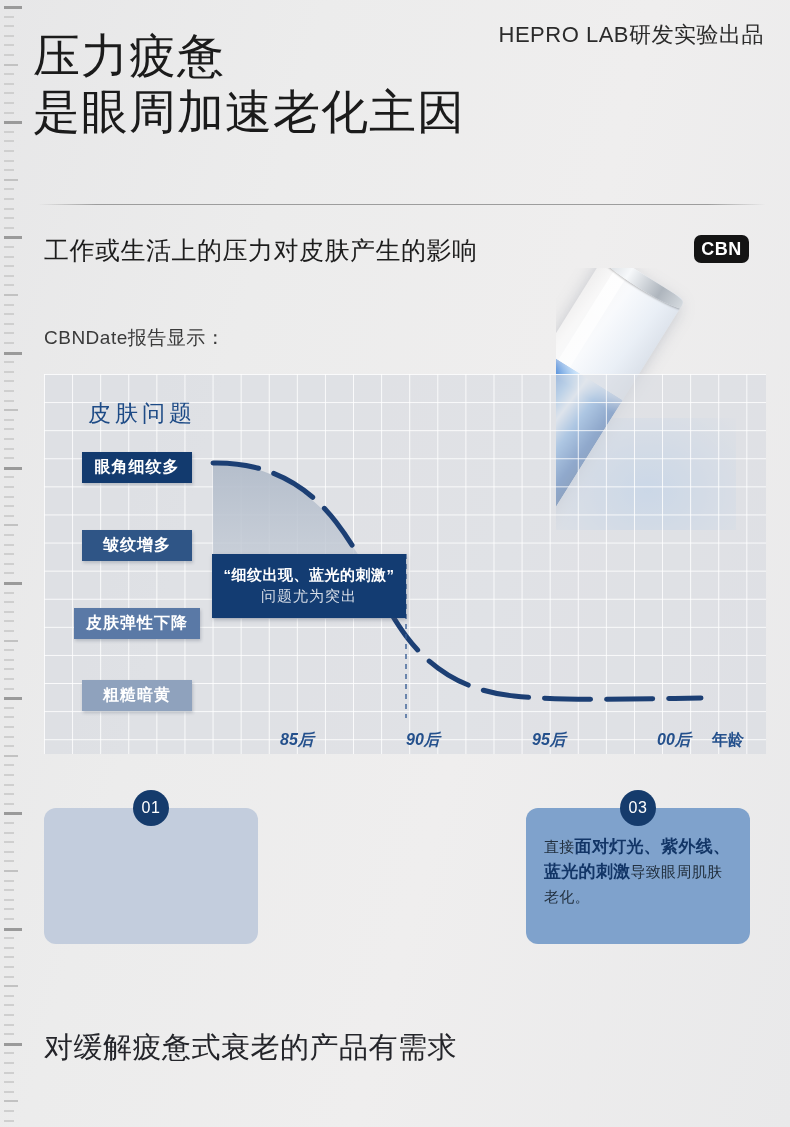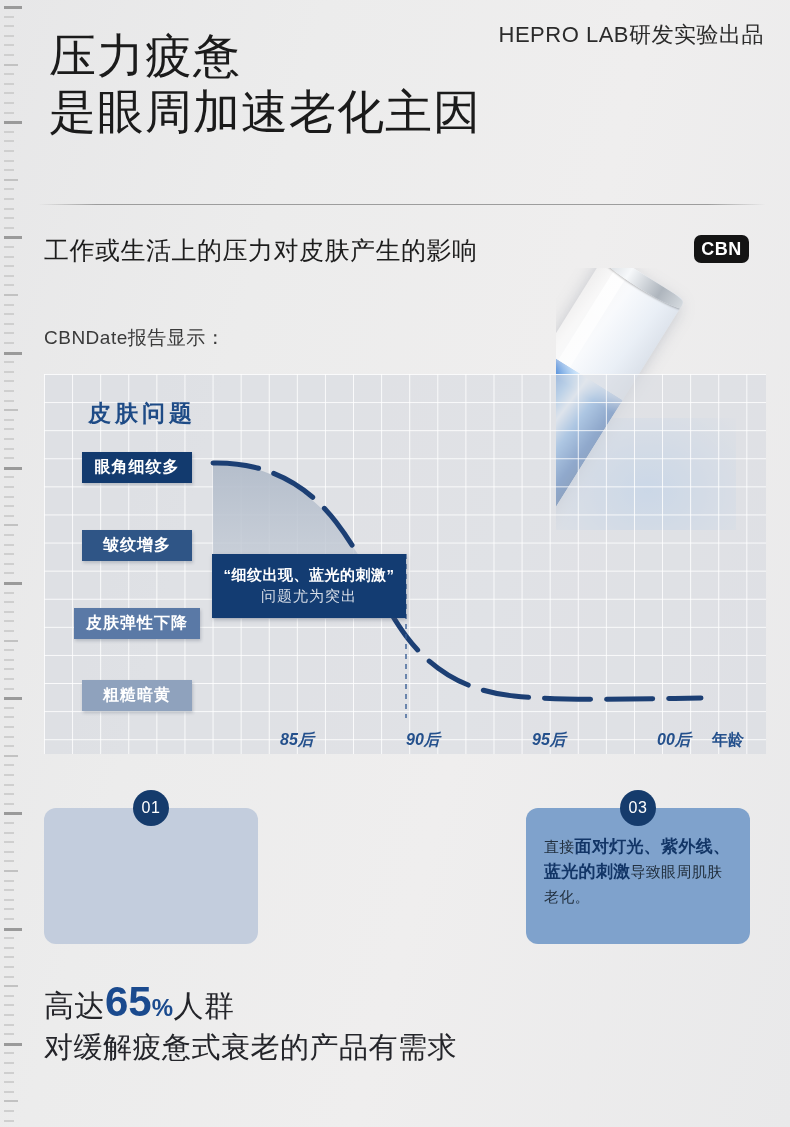--- a/index.html
+++ b/index.html
@@ -12,21 +12,21 @@
   .page{position:absolute;inset:0;width:790px;height:1127px;
     background:linear-gradient(105deg,#e7e7e8 0%,#ececec 30%,#efeeee 60%,#e9e9ea 100%);}
 
   
   .ruler{position:absolute;left:0;top:0;width:26px;height:1127px;overflow:hidden;}
   .ruler .tick{position:absolute;left:4px;height:2px;background:#cfcfcf;}
   .ruler .tick.mid{background:#c2c2c2;}
   .ruler .tick.major{background:#9a9a9a;height:3px;}
 
   
-  .hero-title{position:absolute;left:49px;top:28px;width:520px;}
+  .hero-title{position:absolute;left:33px;top:28px;width:520px;}
   .hero-line{font-size:47px;line-height:56px;color:#1b1b1b;letter-spacing:1px;
     font-family:"Liberation Serif","DejaVu Serif",serif;font-weight:400;}
   .hero-lab{position:absolute;right:26px;top:20px;font-size:22px;color:#2b2b2b;
     letter-spacing:.5px;white-space:nowrap;}
 
   .hdivider{position:absolute;left:38px;top:204px;width:728px;height:1px;
     background:linear-gradient(90deg,rgba(160,160,160,0) 0%,#9d9d9d 8%,#9d9d9d 92%,rgba(160,160,160,0) 100%);}
 
   .sub-head{position:absolute;left:44px;top:234px;font-size:25px;color:#1d1d1d;letter-spacing:.5px;}
   .cbn-badge{position:absolute;left:694px;top:235px;width:55px;height:28px;background:#141414;
@@ -71,21 +71,21 @@
 
   
   .chart{position:absolute;left:44px;top:374px;width:722px;height:380px;
     background:rgba(214,218,224,.62);overflow:hidden;}
   .chart .grid{position:absolute;inset:0;
     background-image:
       linear-gradient(to right,rgba(255,255,255,.85) 1px,transparent 1px),
       linear-gradient(to bottom,rgba(255,255,255,.85) 1px,transparent 1px);
     background-size:28.1px 28.1px;}
   .chart-title{position:absolute;left:44px;top:24px;font-size:23px;color:#1e4b86;
-    font-weight:bold;letter-spacing:4px;}
+    font-weight:normal;letter-spacing:4px;}
 
   .ylabel{position:absolute;height:31px;display:flex;align-items:center;justify-content:center;
     color:#fff;font-size:16px;font-weight:bold;letter-spacing:1px;
     box-shadow:1px 2px 3px rgba(90,100,115,.3);}
   .yl0{left:38px;top:78px;width:110px;background:#123a6e;}
   .yl1{left:38px;top:156px;width:110px;background:#2f5586;}
   .yl2{left:30px;top:234px;width:126px;background:#5a79a6;}
   .yl3{left:38px;top:306px;width:110px;background:#8fa2bd;}
 
   .annot{position:absolute;left:168px;top:180px;width:194px;height:64px;background:#133c72;
@@ -306,21 +306,15 @@
   </div>
 
   <div class="card card1">
     <div class="badge">01</div>
   </div>
   <div class="card card3">
     <div class="badge">03</div>
     <div class="body"><span>直接</span><b>面对灯光、紫外线、蓝光的刺激</b><span>导致眼周肌肤老化。</span></div>
   </div>
 
-  <div class="foot1">
-    <span>高达</span>
-    <span class="big">65</span>
-    <span class="pct">%</span>
-    <span>人群</span>
-  </div>
   <div class="foot2">对缓解疲惫式衰老的产品有需求</div>
 
 </div>
 
 </body></html>

